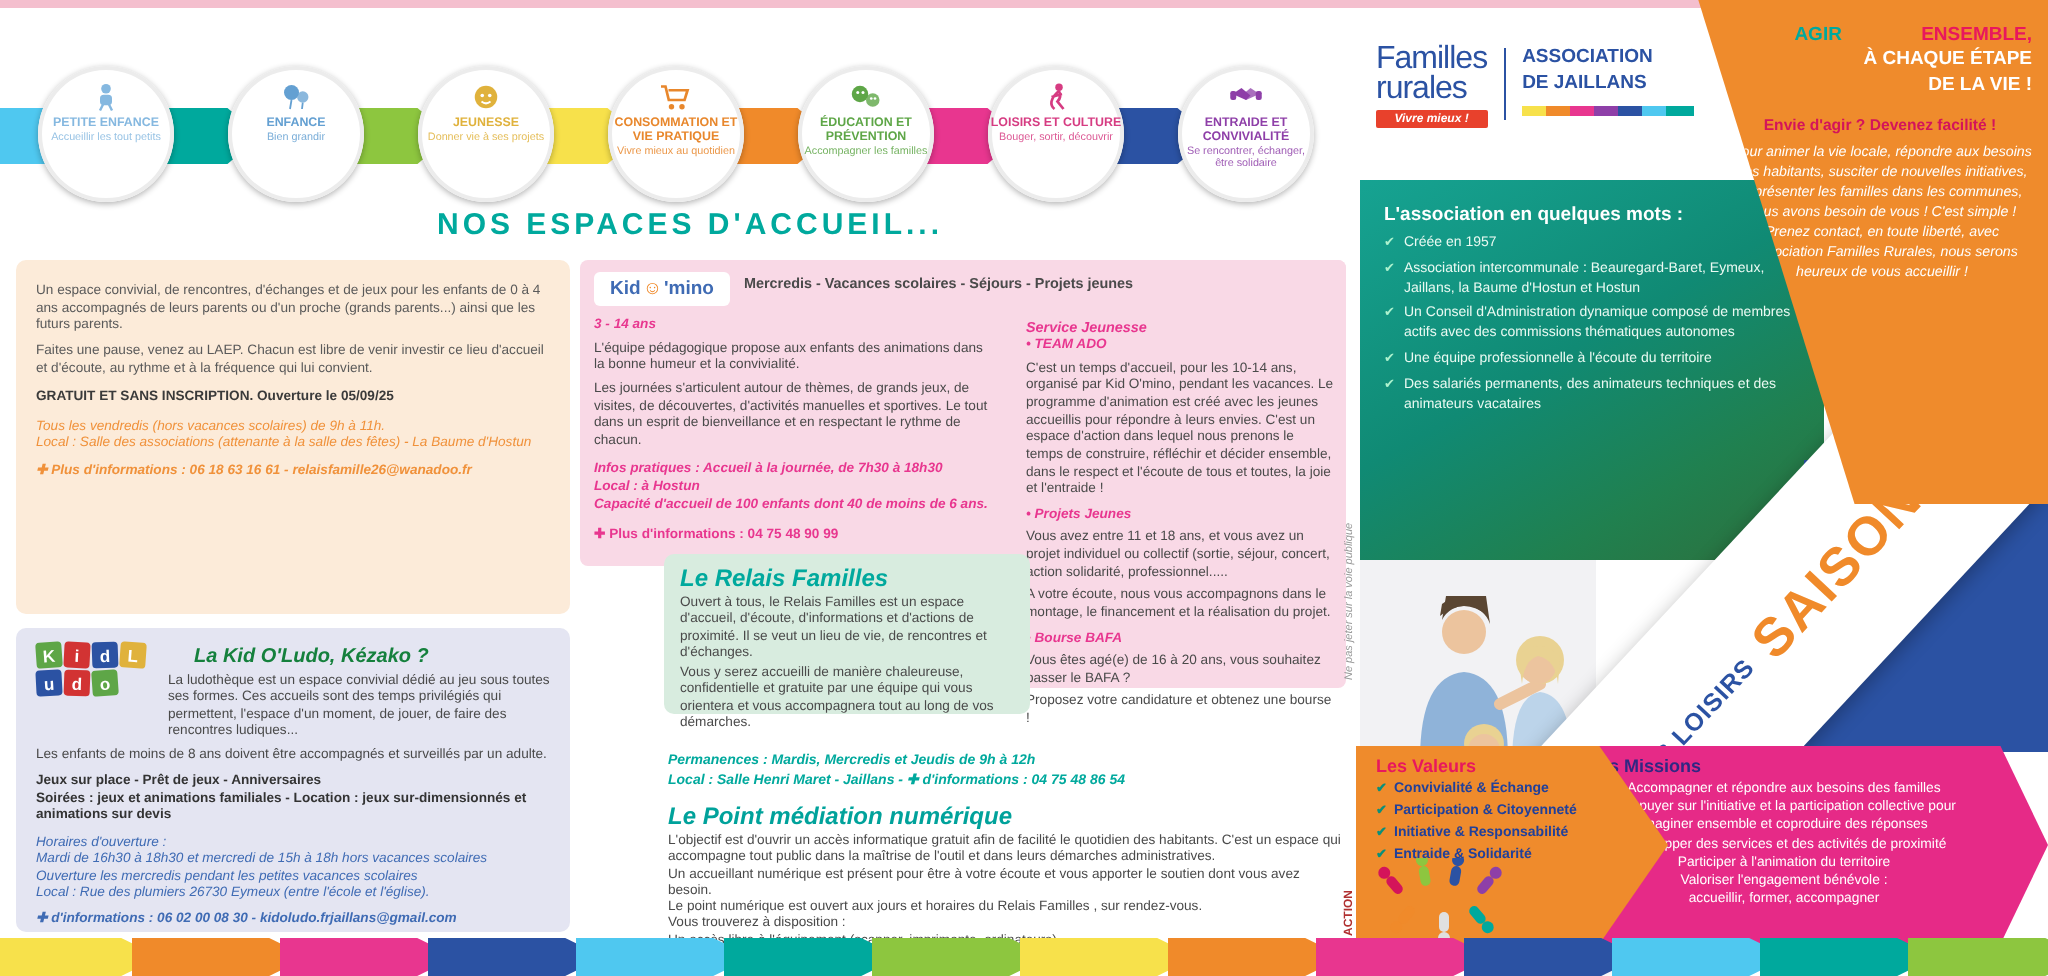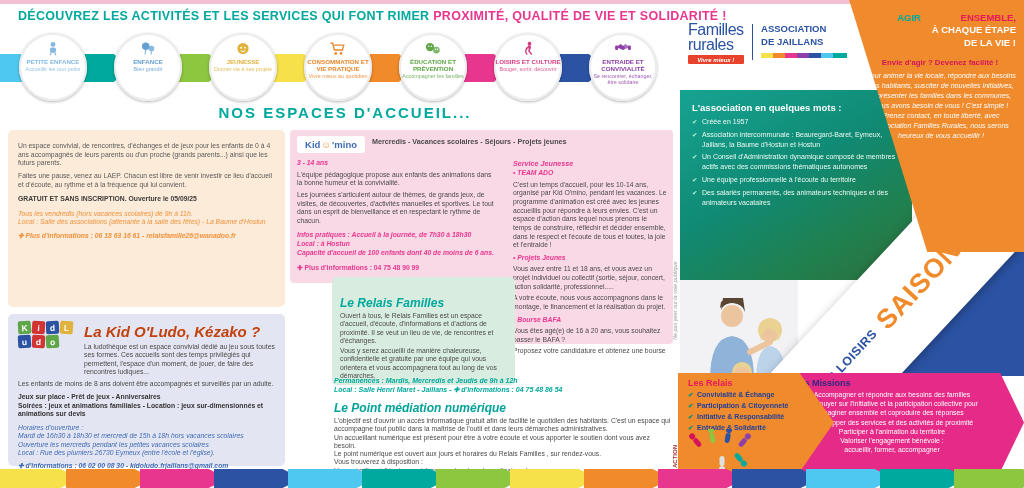--- a/index.html
+++ b/index.html
@@ -45,21 +45,21 @@
 
   .kol{left:8px;top:314px;width:277px;height:152px;background:#e4e5f2;padding:7px 10px;}
   .kol-head{display:flex;gap:8px;align-items:flex-start;}
   .kol-logo{width:58px;flex:none;display:flex;flex-wrap:wrap;gap:1px;}
   .tile{width:13px;height:13px;border-radius:2px;color:#fff;font-weight:bold;font-size:8.5px;display:flex;
         align-items:center;justify-content:center;}
   .t0{background:#5ea647;transform:rotate(-4deg);} .t1{background:#d23333;transform:rotate(3deg);}
   .t2{background:#2b52a3;transform:rotate(-2deg);} .t3{background:#e0b23c;transform:rotate(4deg);}
   .t4{background:#2b52a3;transform:rotate(-3deg);} .t5{background:#d23333;transform:rotate(2deg);}
   .t6{background:#5ea647;transform:rotate(-4deg);}
-  .kol-title{color:#c2410c;font-size:15px;font-weight:bold;font-style:italic;margin:2px 0 0;}
+  .kol-title{color:#15803d;font-size:10px;font-weight:bold;font-style:italic;margin:2px 13px 0;}
   .kol p{font-size:6.8px;color:#4a4a4a;line-height:1.25;margin:3px 0 0;}
   .kol .kb{font-weight:bold;color:#333;margin-top:5px;}
   .kol .kb2{font-weight:bold;color:#333;margin-top:0;}
   .kol .kit{color:#3f6bb4;font-style:italic;margin-top:5px;} .kol .kit2{color:#3f6bb4;font-style:italic;margin-top:0;}
   .kol .kinfo{color:#3f6bb4;font-weight:bold;font-style:italic;margin-top:4px;}
 
   
   .pinkL{position:absolute;left:290px;top:130px;width:383px;height:153px;background:#f9d9e6;border-radius:4px;}
   .pinkR{position:absolute;left:507px;top:130px;width:166px;height:214px;background:#f9d9e6;border-radius:4px;}
   .km-logo{position:absolute;left:297px;top:136px;width:68px;height:17px;background:#fff;border-radius:3px;
@@ -72,21 +72,21 @@
   .km-left p{margin:3px 0 0;}
   .km-left .kminfo{color:#e8368f;font-style:italic;font-weight:bold;margin-top:6px;}
   .km-left .kminfo2{color:#e8368f;font-style:italic;font-weight:bold;margin-top:0;}
   .km-left .kmplus{color:#e8368f;font-weight:bold;margin-top:7px;}
   .km-right{position:absolute;left:513px;top:159px;width:154px;font-size:6.8px;color:#4a4a4a;line-height:1.27;}
   .km-right .svcj{color:#e8368f;font-weight:bold;font-style:italic;font-size:7.2px;margin:0;}
   .km-right .bullet{color:#e8368f;font-weight:bold;font-style:italic;margin:4px 0 0;}
   .km-right p{margin:3px 0 0;}
 
   
-  .relais{left:332px;top:277px;width:183px;height:108px;background:#d8ecdf;padding:19px 8px;}
+  .relais{left:332px;top:277px;width:183px;height:80px;background:#d8ecdf;padding:5px 8px;}
   .relais-title{color:#00a99d;font-size:12px;font-weight:bold;font-style:italic;margin:0 0 2px;}
   .relais p{font-size:6.8px;color:#4a4a4a;line-height:1.22;margin:2px 0 0;}
   .perm{position:absolute;left:334px;top:377px;color:#00a99d;font-weight:bold;font-style:italic;font-size:7px;}
   .perm2{position:absolute;left:334px;top:386px;color:#00a99d;font-weight:bold;font-style:italic;font-size:7px;}
   .mediation{position:absolute;left:334px;top:401px;width:338px;}
   .med-title{color:#00a29b;font-size:12px;font-weight:bold;font-style:italic;margin:0 0 2px;}
   .med-line{font-size:6.8px;color:#4a4a4a;line-height:1.22;}
 
   .vnote{position:absolute;left:672px;top:190px;height:150px;writing-mode:vertical-rl;transform:rotate(180deg);
          font-size:5.5px;color:#999;font-style:italic;}
@@ -151,23 +151,20 @@
   .k0{background:#f7e14b;} .k1{background:#f08a2a;} .k2{background:#e8368f;} .k3{background:#2b52a3;}
   .k4{background:#4fc8f0;} .k5{background:#00a99d;} .k6{background:#8dc63f;}
 </style>
 </head>
 <body>
 
 <div class="page">
 
   <div class="topstrip"></div>
 
-  <div class="banner">
-    <span class="teal">DÉCOUVREZ LES ACTIVITÉS ET LES SERVICES QUI FONT RIMER </span><span class="pink">PROXIMITÉ, QUALITÉ DE VIE ET SOLIDARITÉ !</span>
-  </div>
 
   <div class="chev lead"></div>
   <div class="chev c1"></div>
   <div class="chev c2"></div>
   <div class="chev c3"></div>
   <div class="chev c4"></div>
   <div class="chev c5"></div>
   <div class="chev c6"></div>
 
   <div class="svc s0">
@@ -395,21 +392,21 @@
   <div class="missions">
     <h2 class="mis-title">Les Missions</h2>
     <div class="mis-line">Accompagner et répondre aux besoins des familles</div>
     <div class="mis-line">S'appuyer sur l'initiative et la participation collective pour imaginer ensemble et coproduire des réponses</div>
     <div class="mis-line">Développer des services et des activités de proximité</div>
     <div class="mis-line">Participer à l'animation du territoire</div>
     <div class="mis-line">Valoriser l'engagement bénévole :</div>
     <div class="mis-line">accueillir, former, accompagner</div>
   </div>
   <div class="valeurs">
-    <h2 class="val-title">Les Relais</h2>
+    <h2 class="val-title">Les Valeurs</h2>
     <ul>
       <li>Convivialité &amp; Échange</li>
       <li>Participation &amp; Citoyenneté</li>
       <li>Initiative &amp; Responsabilité</li>
       <li>Entraide &amp; Solidarité</li>
     </ul>
     <svg class="people" width="84" height="40" viewBox="0 0 84 40">
       <g fill="#d4145a" transform="translate(14,12) rotate(-40)">
           <circle cy="-6" r="3"></circle>
           <rect x="-2.5" y="-3" width="5" height="10" rx="2.5"></rect>

